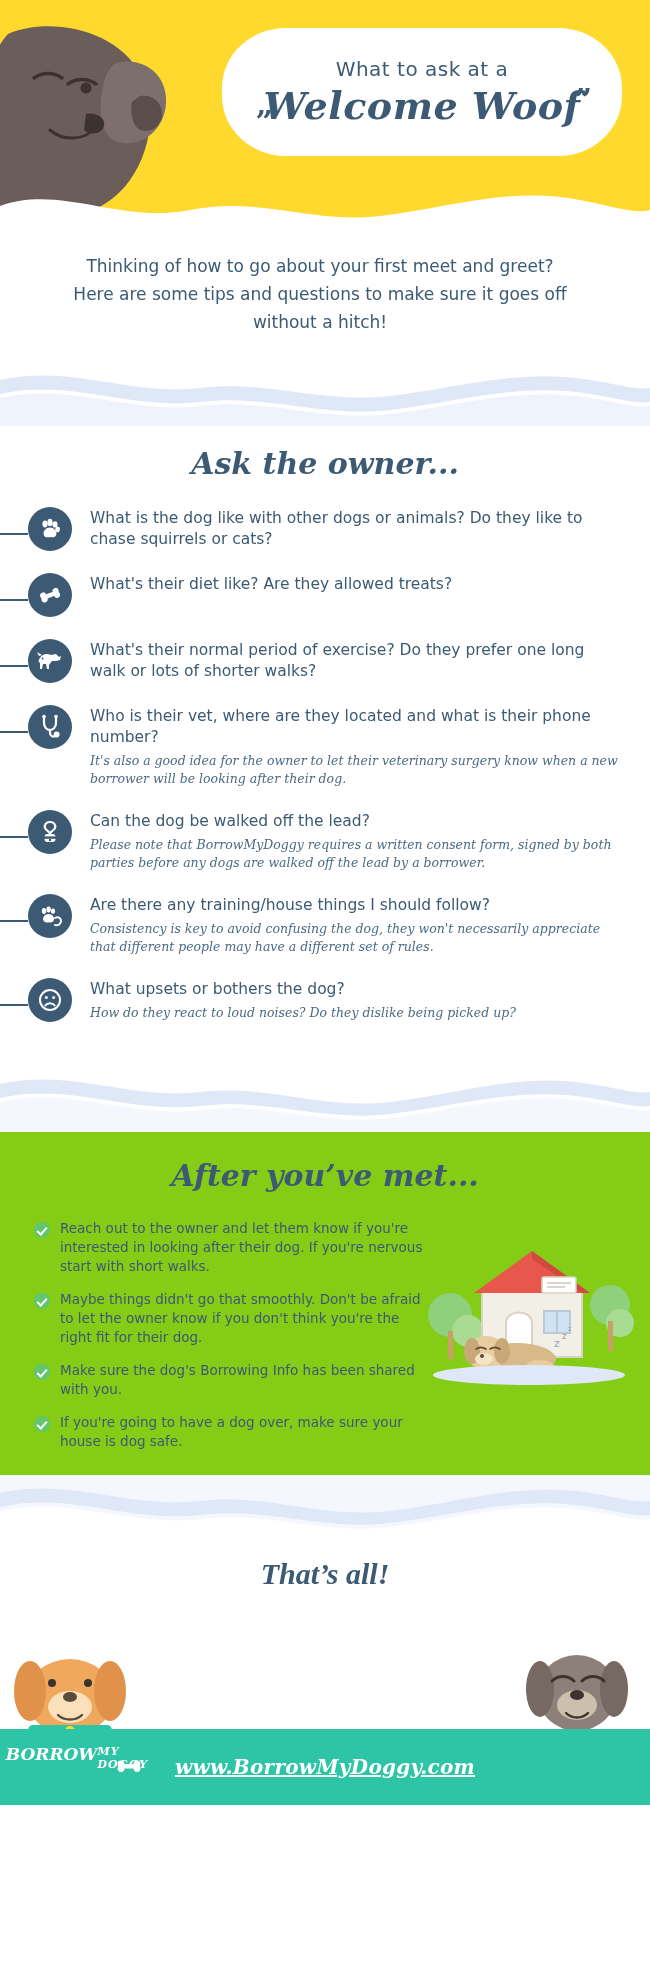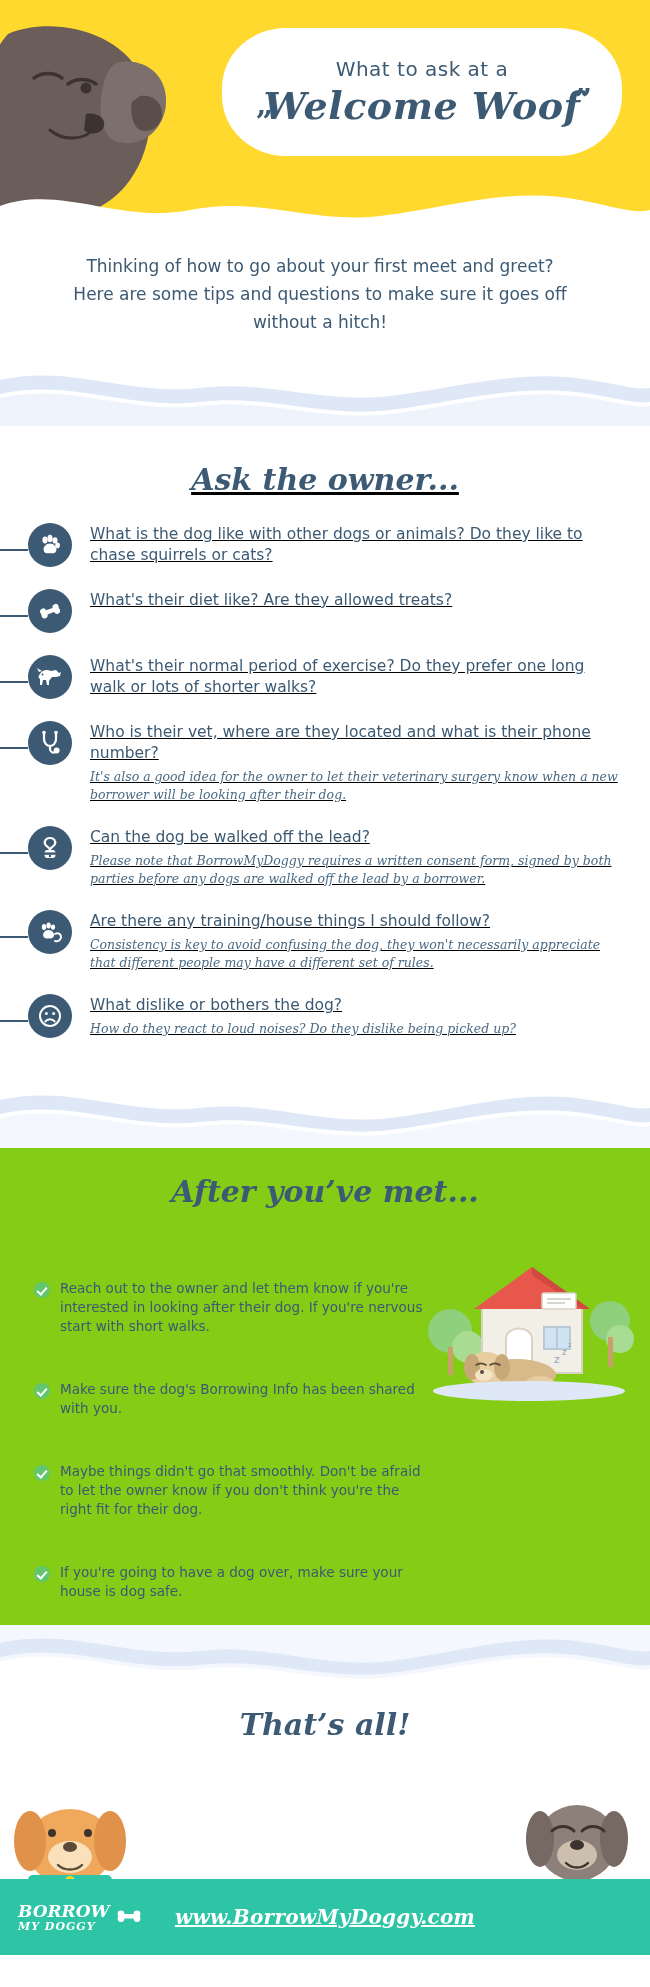--- a/index.html
+++ b/index.html
@@ -111,22 +111,21 @@
     height: 64px;
     background: #ffffff;
   }
   .band-light svg { display: block; }
 
   
   .section-ask {
     position: relative;
     width: 650px;
     background: #ffffff;
-    padding: 36px 0 24px;
-    text-decoration: underline;
+    padding: 20px 0 24px;
   }
   .sec-title {
     font-family: "DejaVu Serif", serif;
     font-style: italic;
     font-weight: bold;
     font-size: 30px;
     color: #3c5a73;
     text-align: center;
     margin-bottom: 26px;
   }
@@ -190,21 +189,20 @@
   }
   .after-body {
     display: flex;
     padding: 0 30px 0 34px;
   }
   .bullets { flex: 0 0 390px; }
   .bullet {
     display: flex;
     align-items: flex-start;
     margin-bottom: 14px;
-    margin-top: 44px;
   }
   .check {
     flex: 0 0 auto;
     width: 16px;
     height: 16px;
     border-radius: 50%;
     background: #63c56d;
     margin-right: 10px;
     margin-top: 3px;
     position: relative;
@@ -261,21 +259,21 @@
     align-items: center;
     justify-content: center;
   }
   .logo {
     position: absolute;
     left: 18px;
     top: 16px;
     width: 118px;
     height: 44px;
     display: flex;
-    flex-direction: column;
+    flex-direction: row;
     justify-content: center;
   }
   .logo .l1 {
     font-family: "DejaVu Serif", serif;
     font-weight: bold;
     font-style: italic;
     font-size: 17px;
     color: #ffffff;
     line-height: 18px;
   }
@@ -451,21 +449,21 @@
       <span class="dash"></span>
       <span class="icon-circle">
         <svg width="26" height="26" viewBox="0 0 26 26">
           <circle cx="13" cy="13" r="10" fill="none" stroke="#fff" stroke-width="2"></circle>
           <circle cx="9.4" cy="10.6" r="1.5" fill="#fff"></circle>
           <circle cx="16.6" cy="10.6" r="1.5" fill="#fff"></circle>
           <path d="M8.4 18.4 C10.4 15.6 15.6 15.6 17.6 18.4" stroke="#fff" stroke-width="2" fill="none" stroke-linecap="round"></path>
         </svg>
       </span>
       <div class="qtext">
-        <div class="qmain">What dislike or bothers the dog?</div>
+        <div class="qmain">What upsets or bothers the dog?</div>
         <div class="qsub">How do they react to loud noises? Do they dislike being picked up?</div>
       </div>
     </div>
   </div>
 
   <div class="band-light">
     <svg width="650" height="64" viewBox="0 0 650 64" preserveAspectRatio="none">
       <path d="M0 16 C70 0 130 32 200 24 C270 16 320 42 390 34 C460 26 520 4 590 16 C620 21 638 26 650 24 L650 38 C638 40 620 35 590 30 C520 18 460 38 390 46 C320 54 270 30 200 38 C130 46 70 14 0 30 Z" fill="#dfe8f7"></path>
       <path d="M0 34 C70 18 130 50 200 42 C270 34 320 58 390 50 C460 42 520 22 590 34 C620 39 638 44 650 42 L650 64 L0 64 Z" fill="#f4f7fd"></path>
     </svg>
@@ -475,25 +473,25 @@
     <div class="sec-title">After you’ve met...</div>
 
     <div class="after-body">
       <div class="bullets">
         <div class="bullet">
           <span class="check"></span>
           <p>Reach out to the owner and let them know if you're interested in looking after their dog. If you're nervous start with short walks.</p>
         </div>
         <div class="bullet">
           <span class="check"></span>
-          <p>Make sure the dog's Borrowing Info has been shared with you.</p>
+          <p>Maybe things didn't go that smoothly. Don't be afraid to let the owner know if you don't think you're the right fit for their dog.</p>
         </div>
         <div class="bullet">
           <span class="check"></span>
-          <p>Maybe things didn't go that smoothly. Don't be afraid to let the owner know if you don't think you're the right fit for their dog.</p>
+          <p>Make sure the dog's Borrowing Info has been shared with you.</p>
         </div>
         <div class="bullet">
           <span class="check"></span>
           <p>If you're going to have a dog over, make sure your house is dog safe.</p>
         </div>
       </div>
 
       <div class="house-art">
         <svg width="210" height="180" viewBox="0 0 210 180">
 
@@ -539,21 +537,21 @@
   </div>
 
   <div class="band-light" style="background:#f4f7fd;">
     <svg width="650" height="64" viewBox="0 0 650 64" preserveAspectRatio="none">
       <path d="M0 18 C70 2 130 34 200 26 C270 18 320 44 390 36 C460 28 520 6 590 18 C620 23 638 28 650 26 L650 40 C638 42 620 37 590 32 C520 20 460 40 390 48 C320 56 270 32 200 40 C130 48 70 16 0 32 Z" fill="#dfe8f7"></path>
       <path d="M0 36 C70 20 130 52 200 44 C270 36 320 60 390 52 C460 44 520 24 590 36 C620 41 638 46 650 44 L650 64 L0 64 Z" fill="#ffffff"></path>
     </svg>
   </div>
 
   <div class="section-end">
-    <div class="sec-title" style="margin-bottom:4px;">That’s all!</div>
+    <div class="sec-title" style="margin-bottom:4px;font-family:Liberation Serif, serif;">That’s all!</div>
 
     <svg class="dog-bl" viewBox="0 0 130 110">
       <ellipse cx="62" cy="72" rx="44" ry="38" fill="#f0a95c"></ellipse>
       <ellipse cx="22" cy="66" rx="16" ry="30" fill="#e0924a"></ellipse>
       <ellipse cx="102" cy="66" rx="16" ry="30" fill="#e0924a"></ellipse>
       <ellipse cx="62" cy="82" rx="22" ry="16" fill="#fbe0bc"></ellipse>
       <ellipse cx="62" cy="72" rx="7" ry="5" fill="#5b4a36"></ellipse>
       <path d="M50 90 C56 96 68 96 74 90" stroke="#5b4a36" stroke-width="2.4" fill="none" stroke-linecap="round"></path>
       <circle cx="44" cy="58" r="4" fill="#3c332f"></circle>
       <circle cx="80" cy="58" r="4" fill="#3c332f"></circle>

